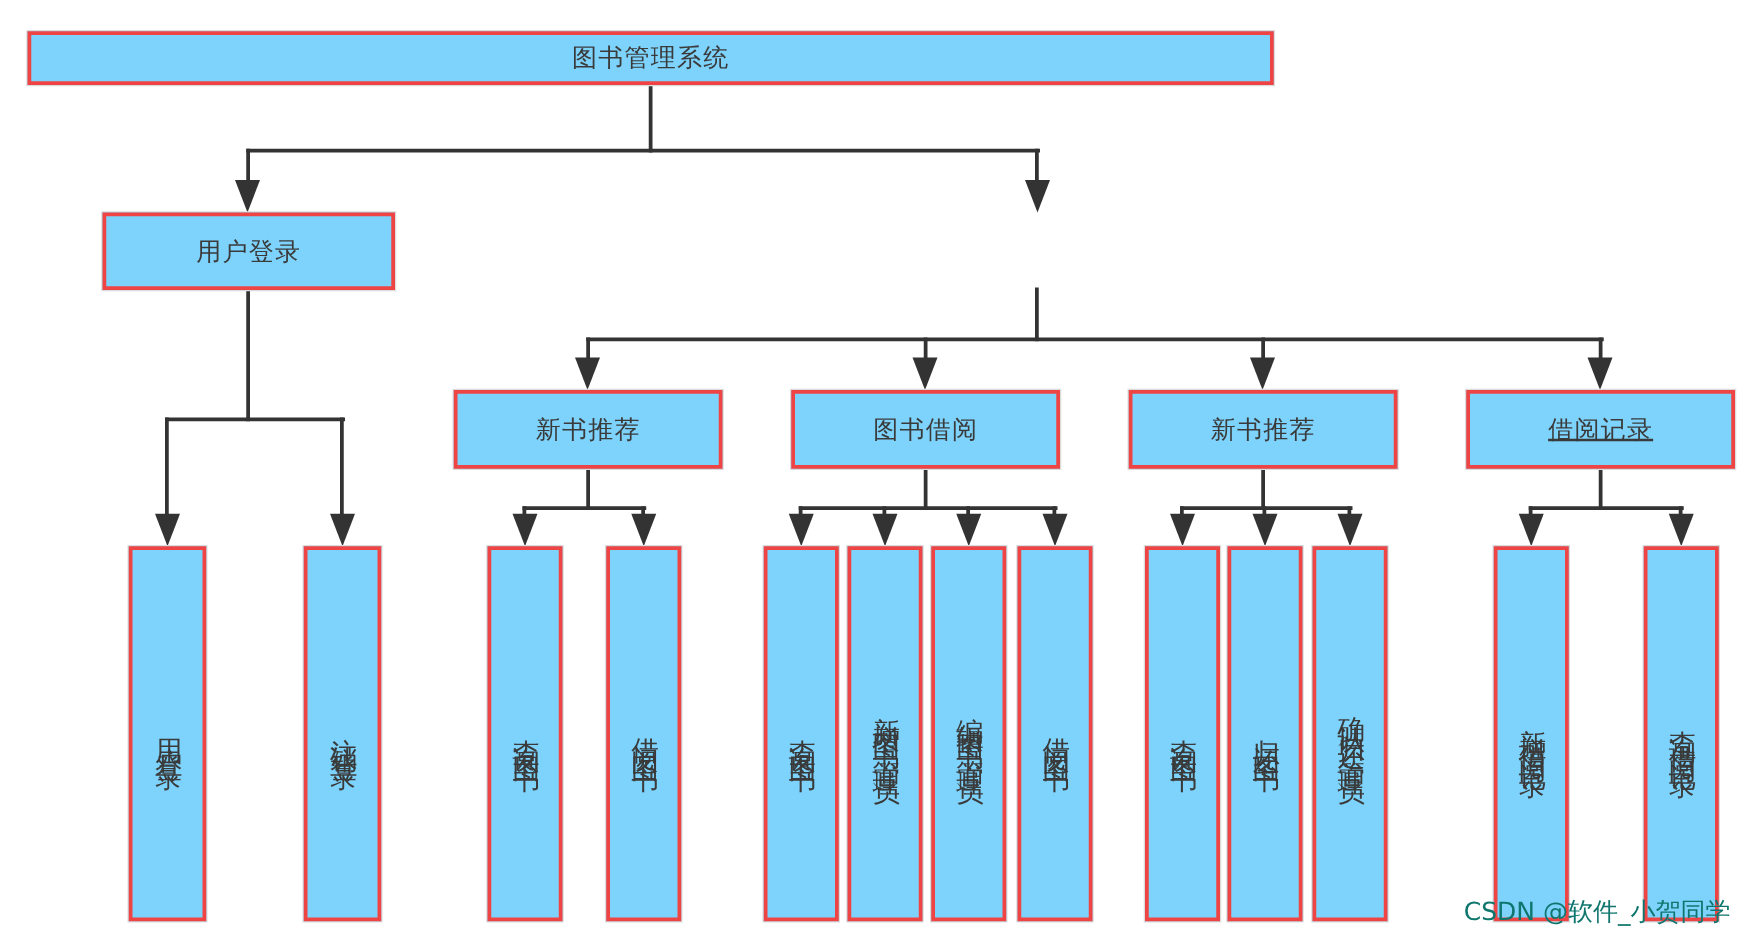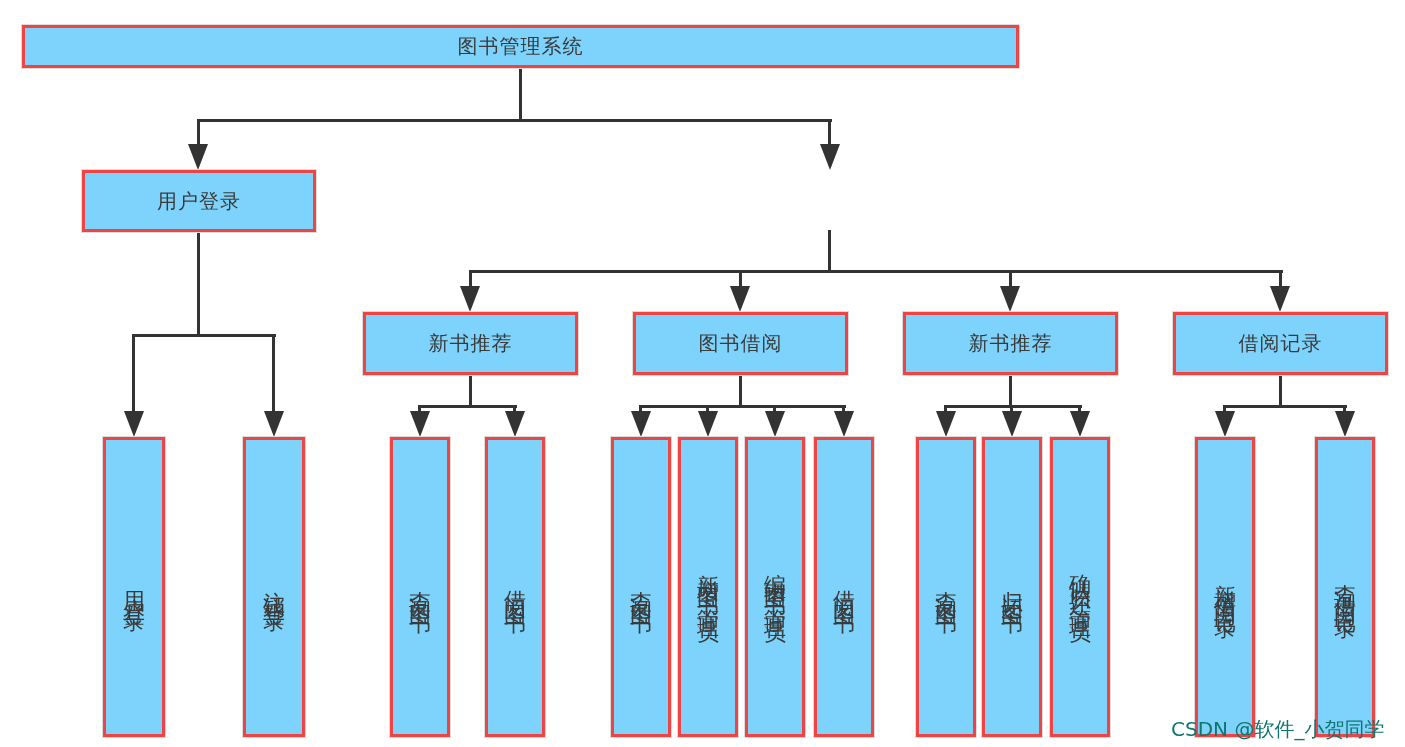--- a/index.html
+++ b/index.html
@@ -83,21 +83,21 @@
 
   <div class="node h-label" style="left:363px; top:312px; width:215px; height:63px;">
     <span>新书推荐</span>
   </div>
   <div class="node h-label" style="left:633px; top:312px; width:215px; height:63px;">
     <span>图书借阅</span>
   </div>
   <div class="node h-label" style="left:903px; top:312px; width:215px; height:63px;">
     <span>新书推荐</span>
   </div>
-  <div class="node h-label" style="left:1173px; top:312px; width:215px; height:63px;">
+  <div class="node h-label" style="left:1173px; top:312px; width:215px; height:63px;text-decoration:underline;">
     <span>借阅记录</span>
   </div>
 
   <div class="node leaf" style="left:103px; top:437px; width:62px; height:300px;">
     <span class="vtext">用户登录</span>
   </div>
   <div class="node leaf" style="left:243px; top:437px; width:62px; height:300px;">
     <span class="vtext">注销登录</span>
   </div>
 

